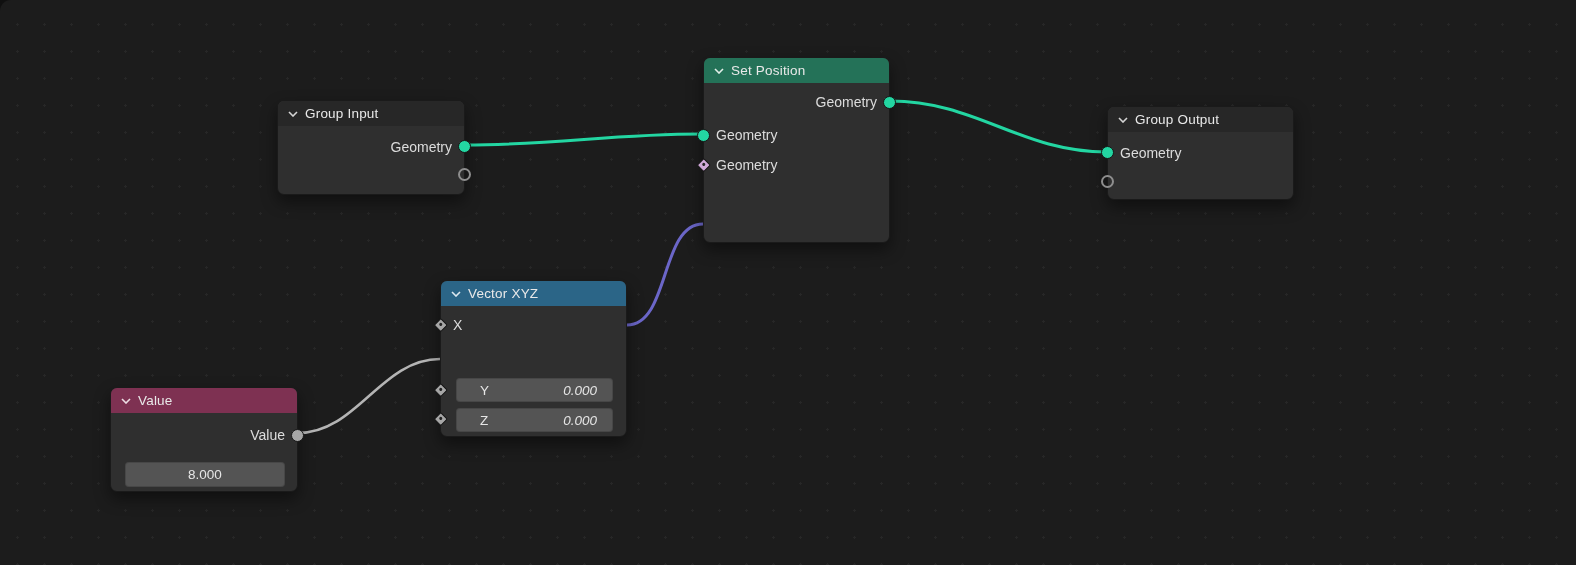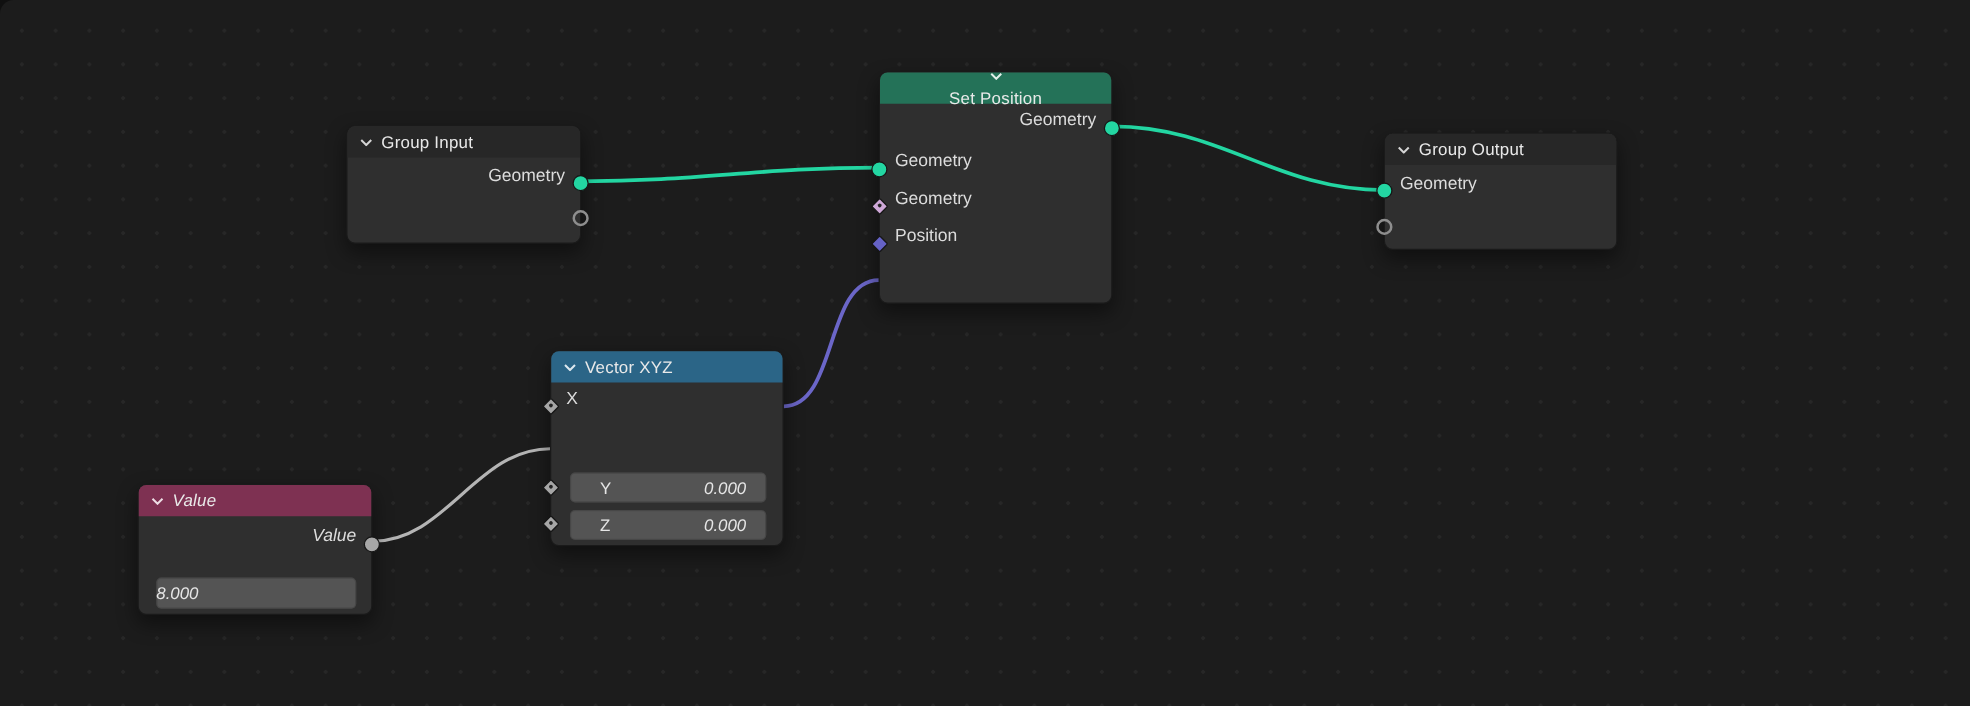--- a/index.html
+++ b/index.html
@@ -15,26 +15,26 @@
   .node{
     position:absolute;z-index:2;background:#2f2f2f;border:1px solid #1a1a1a;
     border-radius:7px;box-shadow:0 7px 16px rgba(0,0,0,.45);
     box-sizing:border-box;
   }
   .node-header{
     height:25px;display:flex;align-items:center;gap:7px;padding:0 10px;
     border-radius:6px 6px 0 0;background:#272727;
     font-size:13.5px;color:#e9e9e9;letter-spacing:.2px;
   }
-  .hdr-green{background:#247258;flex-direction:column;}
+  .hdr-green{background:#247258;}
   .hdr-blue{background:#2b6587;}
   .hdr-red{background:#7e3152;}
   .chev{display:inline-flex;flex:0 0 auto;}
   .row{
-    position:relative;height:30px;display:flex;
+    position:relative;height:30px;display:flex;align-items:center;
     font-size:14px;color:#dcdcdc;padding:0 12px;
   }
   .row.out{justify-content:flex-end;}
   .sock{
     position:absolute;z-index:3;box-sizing:border-box;
   }
   .sock.circle{width:13px;height:13px;border-radius:50%;border:1px solid #161616;}
   .sock.virtual{width:13px;height:13px;border-radius:50%;border:2px solid #8e8e8e;background:transparent;}
   .sock.diamond{width:9.5px;height:9.5px;transform:rotate(45deg);border:1px solid #161616;border-radius:1.5px;}
   .sock .hole{
@@ -45,21 +45,21 @@
   .c-vec{background:#6562c6;}
   .c-bool{background:#cfa8d8;}
   .c-float{background:#a6a6a6;}
   .field{
     position:absolute;height:24px;background:#545454;border-radius:4px;
     display:flex;align-items:center;font-size:13.5px;color:#e6e6e6;
     box-shadow:inset 0 0 0 1px rgba(0,0,0,.15);
   }
   .field .flabel{position:absolute;left:24px;}
   .field .fvalue{position:absolute;right:16px;font-style:italic;}
-  .field .fcenter{width:100%;}
+  .field .fcenter{width:100%;text-align:center;}
 </style>
 </head>
 <body>
 
 <div id="canvas">
 
   <svg id="wires" width="1576" height="565">
     <path d="M465,145 C560,145 608,134 703,134" stroke="#23d6a2" stroke-width="3" fill="none"></path>
     <path d="M890,101 C977,101 1020,152 1107,152" stroke="#23d6a2" stroke-width="3" fill="none"></path>
     <path d="M627,325 C670,325 660,224 703,224" stroke="#6b66c8" stroke-width="3" fill="none"></path>
@@ -98,24 +98,20 @@
     <div class="row" style="margin-top:3px;">
       <span class="sock circle c-geo" style="left:-7px;top:9px;"></span>
       <span>Geometry</span>
     </div>
     <div class="row">
       <span class="sock diamond c-bool" style="left:-5px;top:10px;">
           <span class="hole"></span>
         </span>
       <span>Geometry</span>
     </div>
-    <div class="row">
-      <span class="sock diamond c-vec" style="left:-5px;top:10px;"></span>
-      <span>Position</span>
-    </div>
   </div>
 
   <div class="node" style="left:1107px;top:106px;width:187px;height:94px;">
     <div class="node-header">
       <span class="chev">
         <svg width="10" height="6">
             <polyline points="1,1 5,5 9,1" stroke="#d4d4d4" stroke-width="1.6" fill="none"></polyline>
           </svg>
       </span>
       <span>Group Output</span>
@@ -151,21 +147,21 @@
     </div>
     <span class="sock diamond c-float" style="left:-5px;top:133px;">
         <span class="hole"></span>
       </span>
     <div class="field" style="left:15px;top:127px;width:157px;">
       <span class="flabel">Z</span>
       <span class="fvalue">0.000</span>
     </div>
   </div>
 
-  <div class="node" style="left:110px;top:387px;width:188px;height:105px;font-style:italic;">
+  <div class="node" style="left:110px;top:387px;width:188px;height:105px;">
     <div class="node-header hdr-red">
       <span class="chev">
         <svg width="10" height="6">
             <polyline points="1,1 5,5 9,1" stroke="#eddde4" stroke-width="1.6" fill="none"></polyline>
           </svg>
       </span>
       <span>Value</span>
     </div>
     <div class="row out" style="margin-top:7px;">
       <span>Value</span>

